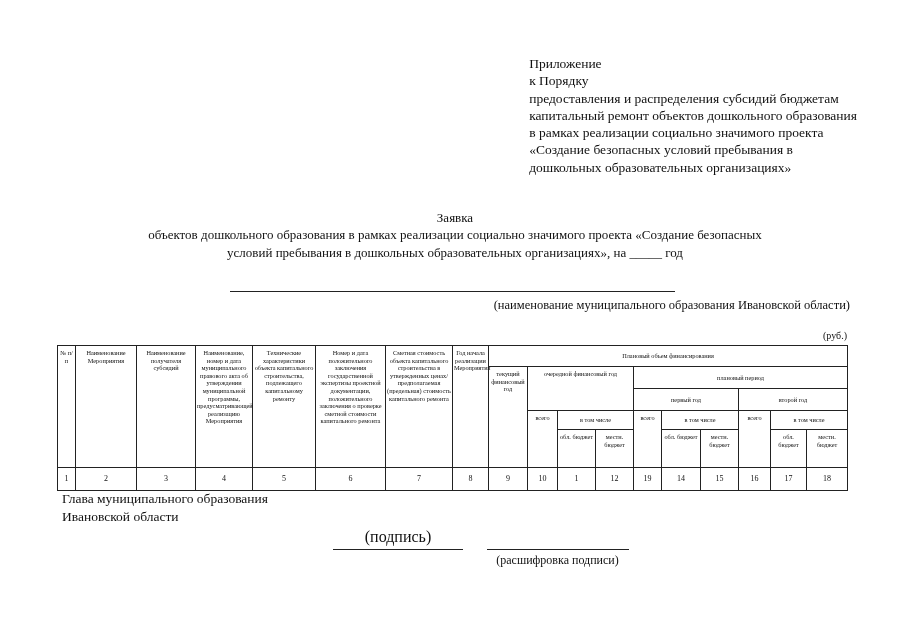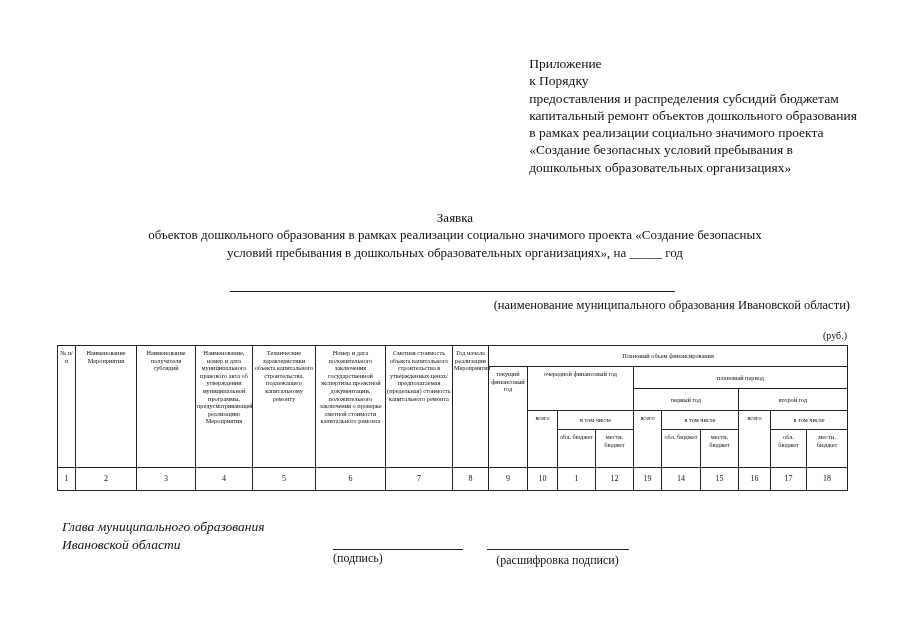--- a/index.html
+++ b/index.html
@@ -10,24 +10,24 @@
   .appendix { right:48px; top:55px; text-align:left; font-size:13.5px; line-height:17.3px; }
   .title { left:60px; width:790px; top:209px; text-align:center; font-size:13px; line-height:17.3px; }
   .municipality-line { left:230px; width:445px; top:291px; border-bottom:1px solid #222; height:0; }
   .municipality-caption { left:60px; width:790px; top:298px; text-align:right; font-size:12.5px; }
   .currency { right:58px; top:330px; font-size:10px;margin-left:28px; }
   table.grid { position:absolute; left:57px; top:345px; width:790px; border-collapse:collapse;
                table-layout:fixed; font-size:6.3px; line-height:7.6px; }
   table.grid td { border:1px solid #222; text-align:center; vertical-align:top; padding:3px 1px; }
   table.grid td.mid { vertical-align:middle; }
   table.grid tr.nums td { font-size:8px; vertical-align:middle; height:22px; padding:0; }
-  .sign-title { left:62px; top:518px; font-size:13.5px; line-height:17.5px;font-style:italic; }
+  .sign-title { left:62px; top:490px; font-size:13.5px; line-height:17.5px; }
   .sign-line1 { left:333px; top:549px; width:130px; border-bottom:1px solid #222; }
   .sign-line2 { left:487px; top:549px; width:142px; border-bottom:1px solid #222; }
-  .sign-cap1 { left:333px; width:130px; top:551px; font-size:12px; }
+  .sign-cap1 { left:333px; width:130px; top:528px; text-align:center; font-size:16px; }
   .sign-cap2 { left:480px; width:155px; top:553px; text-align:center; font-size:12px; }
 </style>
 </head>
 <body>
 
 <div class="abs pagenum">21</div>
 
 <div class="abs appendix">
   <div>Приложение</div>
   <div>к Порядку</div>

